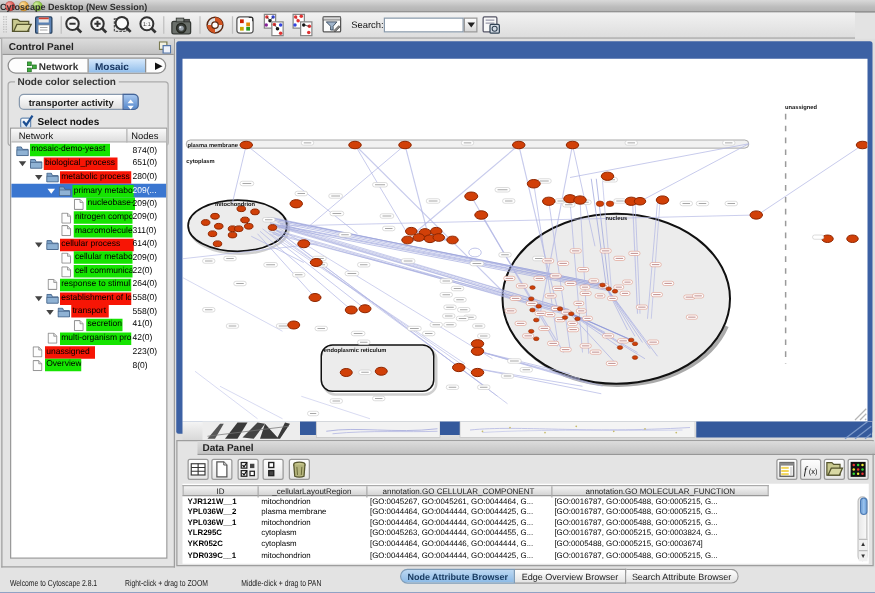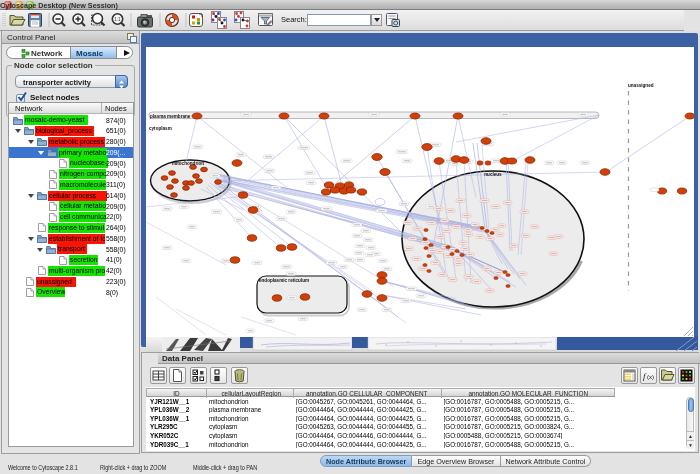--- a/index.html
+++ b/index.html
@@ -138,21 +138,21 @@
     <rect x="1.5" y="1.5" width="11" height="12" rx="1" fill="#f8f8f8" stroke="#556"></rect>
     <line x1="3.5" y1="4" x2="10.5" y2="4" stroke="#99a" stroke-width="1"></line>
     <line x1="3.5" y1="6.5" x2="10.5" y2="6.5" stroke="#99a" stroke-width="1"></line>
     <rect x="7" y="7.5" width="7.5" height="7" rx="1" fill="#d5dce6" stroke="#345"></rect>
     <circle cx="10.7" cy="11" r="2" fill="none" stroke="#345" stroke-width="0.9"></circle>
   </svg>
 </div>
 
 <div class="abs" id="cpanel" style="left:1px;top:31px;width:139px;height:423px;background:#e4e4e4;border:1px solid #9e9e9e;border-top:none;">
   <div class="abs" style="left:0;top:0;width:137px;height:13px;background:linear-gradient(#dcdcdc,#c2c2c2);border-bottom:1px solid #979797;">
-    <div class="abs" style="left:5px;top:2px;font-size:8px;font-weight:normal;color:#222;">Control Panel</div>
+    <div class="abs" style="left:5px;top:2px;font-size:8px;font-weight:bold;color:#222;">Control Panel</div>
     <svg class="abs" style="left:125px;top:2px" width="10" height="10" viewBox="0 0 10 10">
       <rect x="0.5" y="0.5" width="6" height="6" fill="#f2f0e0" stroke="#7a7a50"></rect>
       <rect x="3.5" y="3.5" width="6" height="6" fill="#eef2fa" stroke="#5577aa"></rect>
     </svg>
   </div>
 
   <div class="abs" style="left:4px;top:15px;width:127px;height:13px;background:#fdfdfd;border:1px solid #8d8d8d;border-radius:7px;overflow:hidden;">
     <div class="abs" style="left:63px;top:0;width:47px;height:13px;background:linear-gradient(#d8eafc,#85b6e8);border-left:1px solid #8d8d8d;border-right:1px solid #8d8d8d;"></div>
     <svg class="abs" style="left:14px;top:2px" width="9" height="9" viewBox="0 0 9 9">
       <rect x="1" y="0.5" width="3" height="3" fill="#3fae3f" stroke="#1d6b1d" stroke-width="0.6"></rect>
@@ -160,21 +160,21 @@
       <rect x="1" y="5.5" width="3" height="3" fill="#3fae3f" stroke="#1d6b1d" stroke-width="0.6"></rect>
     </svg>
     <div class="abs" style="left:24px;top:1.5px;font-size:8px;font-weight:bold;color:#333;">Network</div>
     <div class="abs" style="left:69px;top:1.5px;font-size:8px;font-weight:bold;color:#15335e;">Mosaic</div>
     <div class="abs" style="left:117px;top:3px;width:0;height:0;border-top:3.5px solid transparent;border-bottom:3.5px solid transparent;border-left:6px solid #111;"></div>
   </div>
 
   <div class="abs" style="left:4px;top:34px;width:129px;height:52px;border:1px solid #aaa;border-radius:3px;">
     <div class="abs" style="left:5px;top:-5px;background:#e4e4e4;padding:0 2px;font-size:8px;font-weight:bold;color:#333;">Node color selection</div>
 
-    <div class="abs" style="left:8px;top:9px;width:113px;height:13px;background:linear-gradient(#ffffff,#e0e0e0);border:1px solid #8899ad;border-radius:4px;">
+    <div class="abs" style="left:8px;top:9px;width:96px;height:13px;background:linear-gradient(#ffffff,#e0e0e0);border:1px solid #8899ad;border-radius:4px;">
       <div class="abs" style="left:7px;top:2px;font-size:7.5px;font-weight:bold;color:#222;">transporter activity</div>
       <div class="abs" style="right:-1px;top:-1px;width:13px;height:13px;background:linear-gradient(#a8c8f0,#5588cc);border:1px solid #44659a;border-radius:0 4px 4px 0;">
         <svg width="11" height="11" viewBox="0 0 11 11">
             <path d="M5.5 1.5 L8 4.5 L3 4.5 Z" fill="#fff"></path>
             <path d="M5.5 9.5 L8 6.5 L3 6.5 Z" fill="#fff"></path>
           </svg>
       </div>
     </div>
 
     <div class="abs" style="left:9px;top:28px;width:9px;height:9px;background:linear-gradient(#fdfefe,#cfe0f2);border:1px solid #6f8fb5;border-radius:2px;"></div>
@@ -921,20 +921,20 @@
         <div style="position:absolute;left:0.5px;top:0px;width:6px;height:14px;background:linear-gradient(90deg,#6aa0dc,#9cc4ee,#6aa0dc);border:0.5px solid #4a7ab5;border-radius:3px;"></div>
         <div style="position:absolute;left:0;top:33px;width:7px;height:9px;background:#f0f0f0;border-top:1px solid #bbb;text-align:center;font-size:5px;color:#333;line-height:9px;">▲</div>
         <div style="position:absolute;left:0;top:42px;width:7px;height:9px;background:#f0f0f0;border-top:1px solid #bbb;text-align:center;font-size:5px;color:#333;line-height:9px;">▼</div>
       </div>
     </div>
 </div>
 
 <div class="abs" style="left:280px;top:455px;height:12px;display:flex;font-family:'Liberation Sans',sans-serif;">
   <div style="height:12px;line-height:11px;padding:0 5px;background:linear-gradient(#bdd8f2,#8cbae6);border:1px solid #7f9db9;border-radius:6px 0 0 6px;font-size:7.2px;font-weight:bold;color:#17395e;margin-left:40px;">Node Attribute Browser</div>
   <div style="height:12px;line-height:11px;padding:0 5px;background:linear-gradient(#fdfdfd,#e3e3e3);border:1px solid #9a9a9a;border-left:none;font-size:7.2px;color:#222;">Edge Overview Browser</div>
-  <div style="height:12px;line-height:11px;padding:0 5px;background:linear-gradient(#fdfdfd,#e3e3e3);border:1px solid #9a9a9a;border-left:none;border-radius:0 6px 6px 0;font-size:7.2px;color:#222;">Network Attribute Control</div>
+  <div style="height:12px;line-height:11px;padding:0 5px;background:linear-gradient(#fdfdfd,#e3e3e3);border:1px solid #9a9a9a;border-left:none;border-radius:0 6px 6px 0;font-size:7.2px;color:#222;">Search Attribute Browser</div>
 </div>
 
 <div class="abs" style="left:0;top:454px;width:700px;height:20px;">
   <div class="abs" style="left:8px;top:10px;font-size:7px;color:#222;transform:scaleX(0.78);transform-origin:0 0;white-space:nowrap;">Welcome to Cytoscape 2.8.1</div>
   <div class="abs" style="left:100px;top:10px;font-size:7px;color:#222;transform:scaleX(0.78);transform-origin:0 0;white-space:nowrap;">Right-click + drag to ZOOM</div>
   <div class="abs" style="left:193px;top:10px;font-size:7px;color:#222;transform:scaleX(0.78);transform-origin:0 0;white-space:nowrap;">Middle-click + drag to PAN</div>
 </div>
 
 </body></html>

